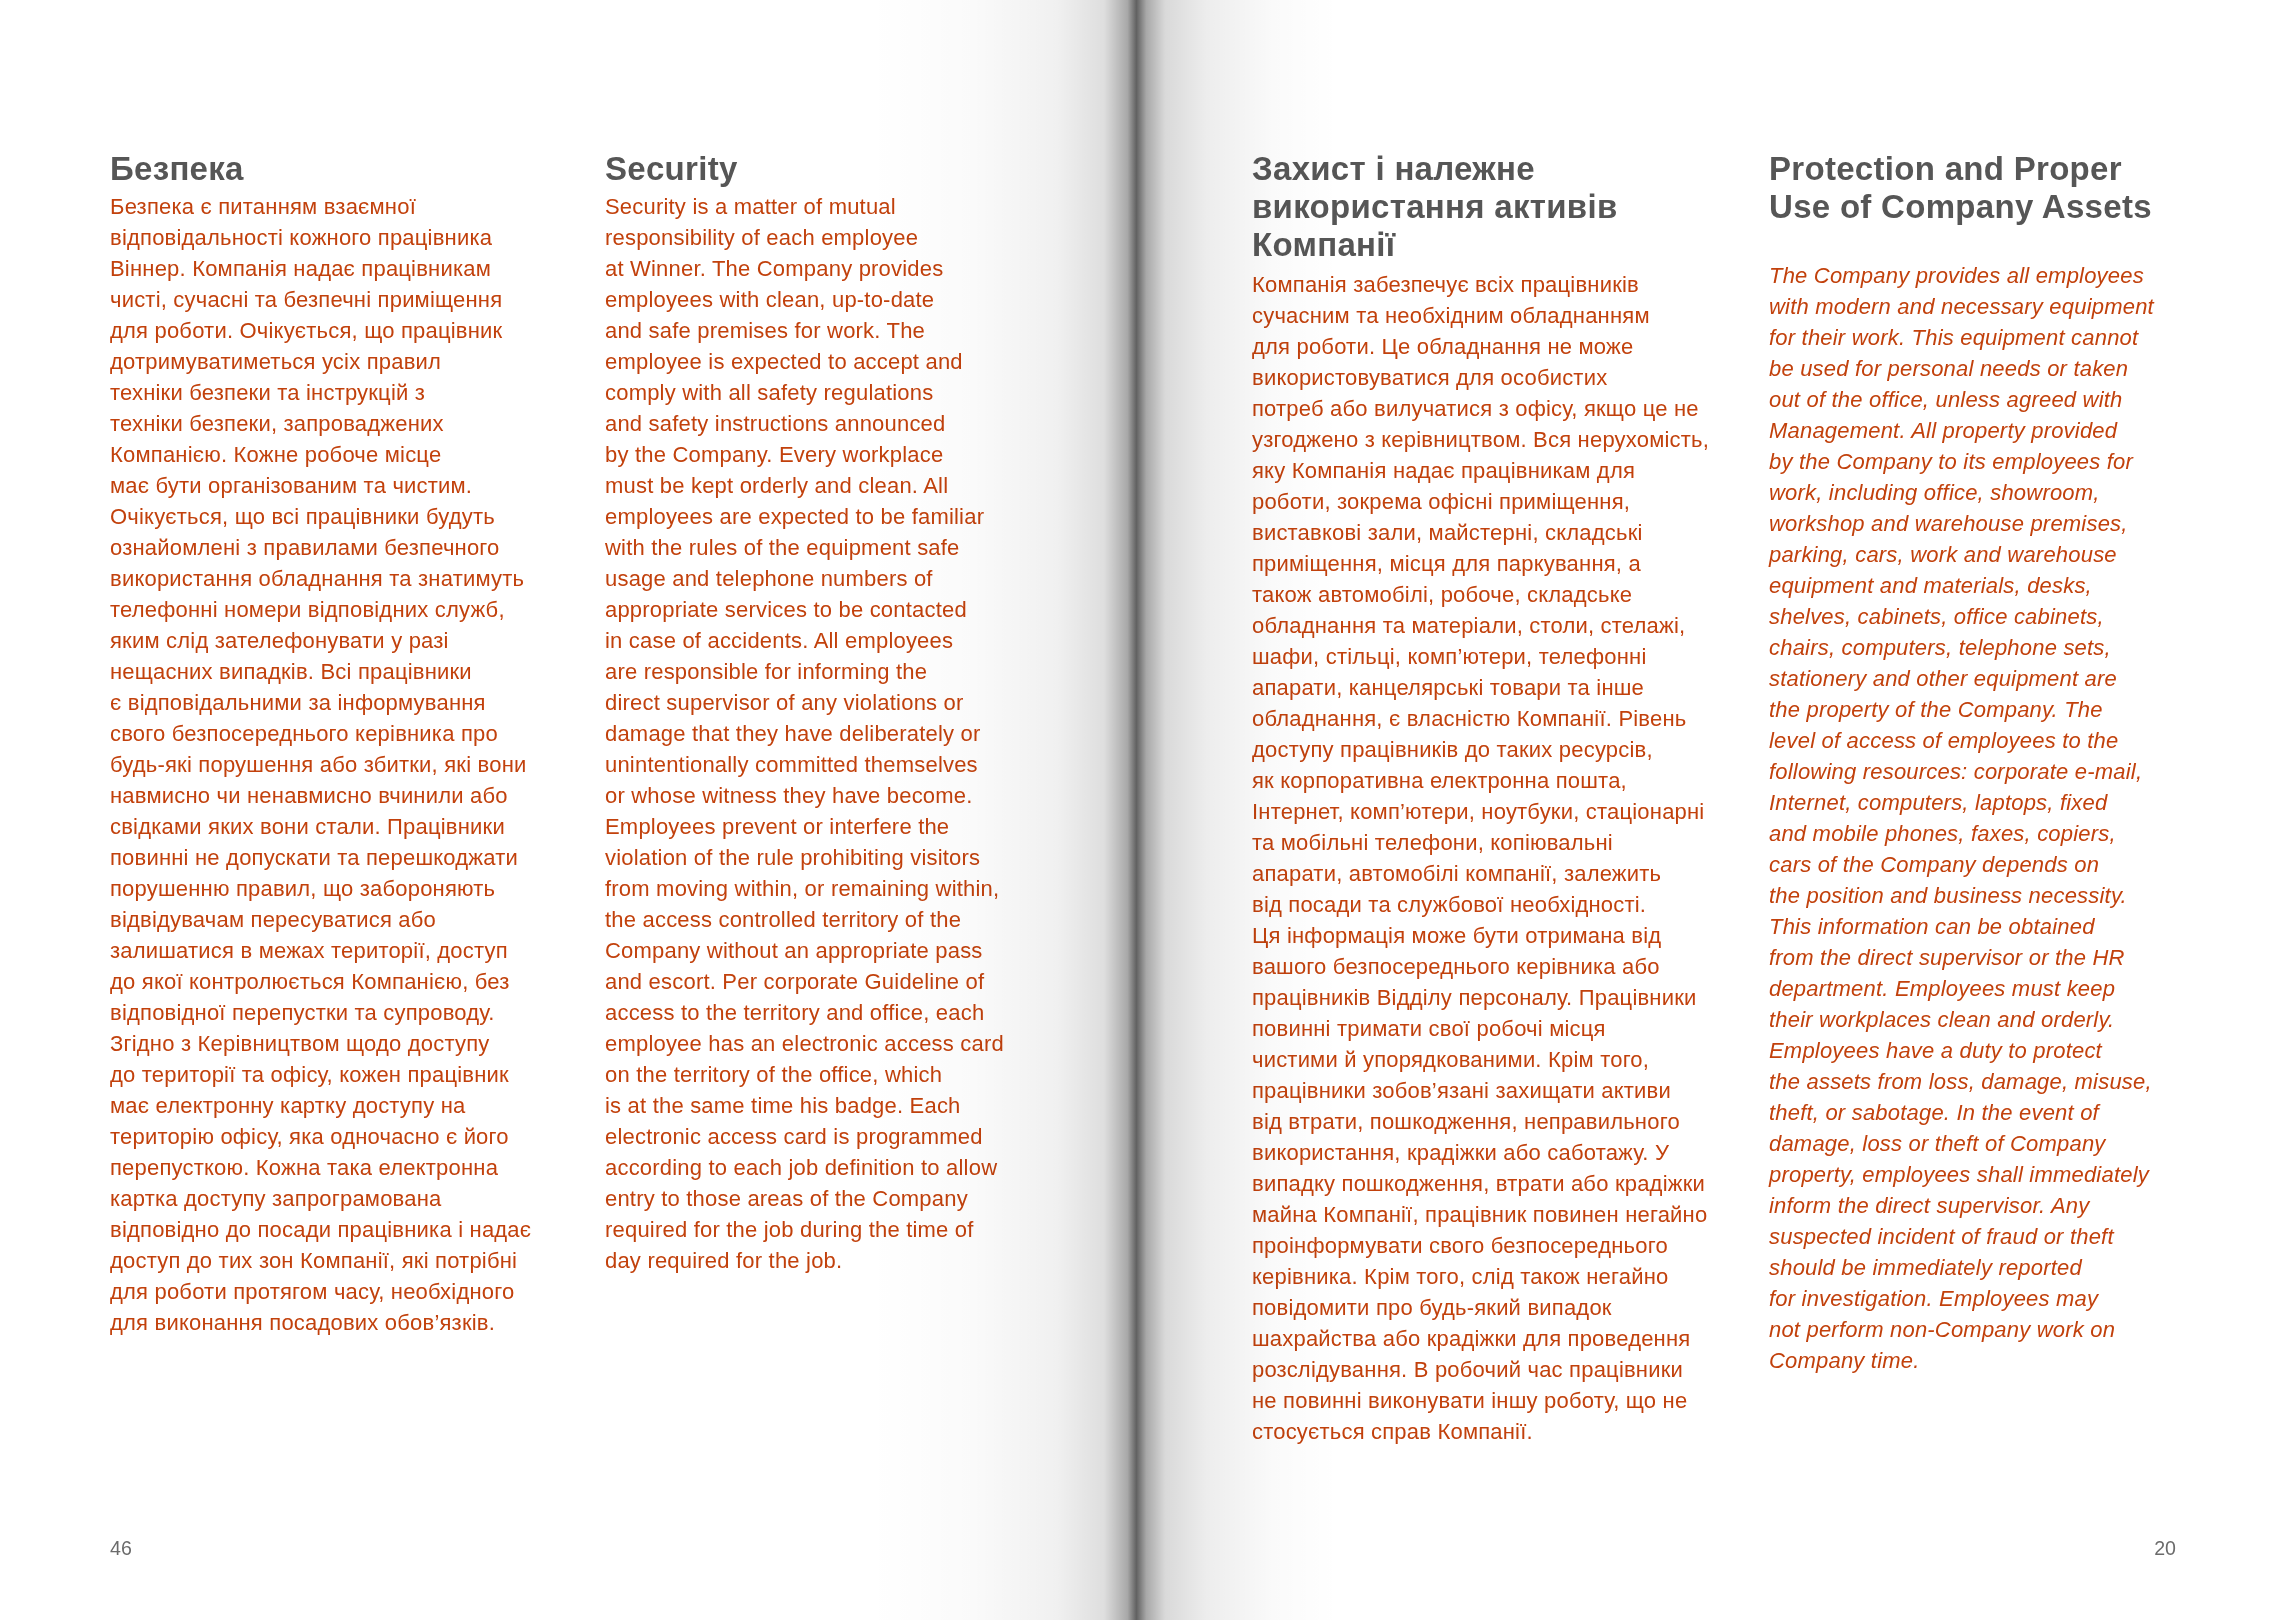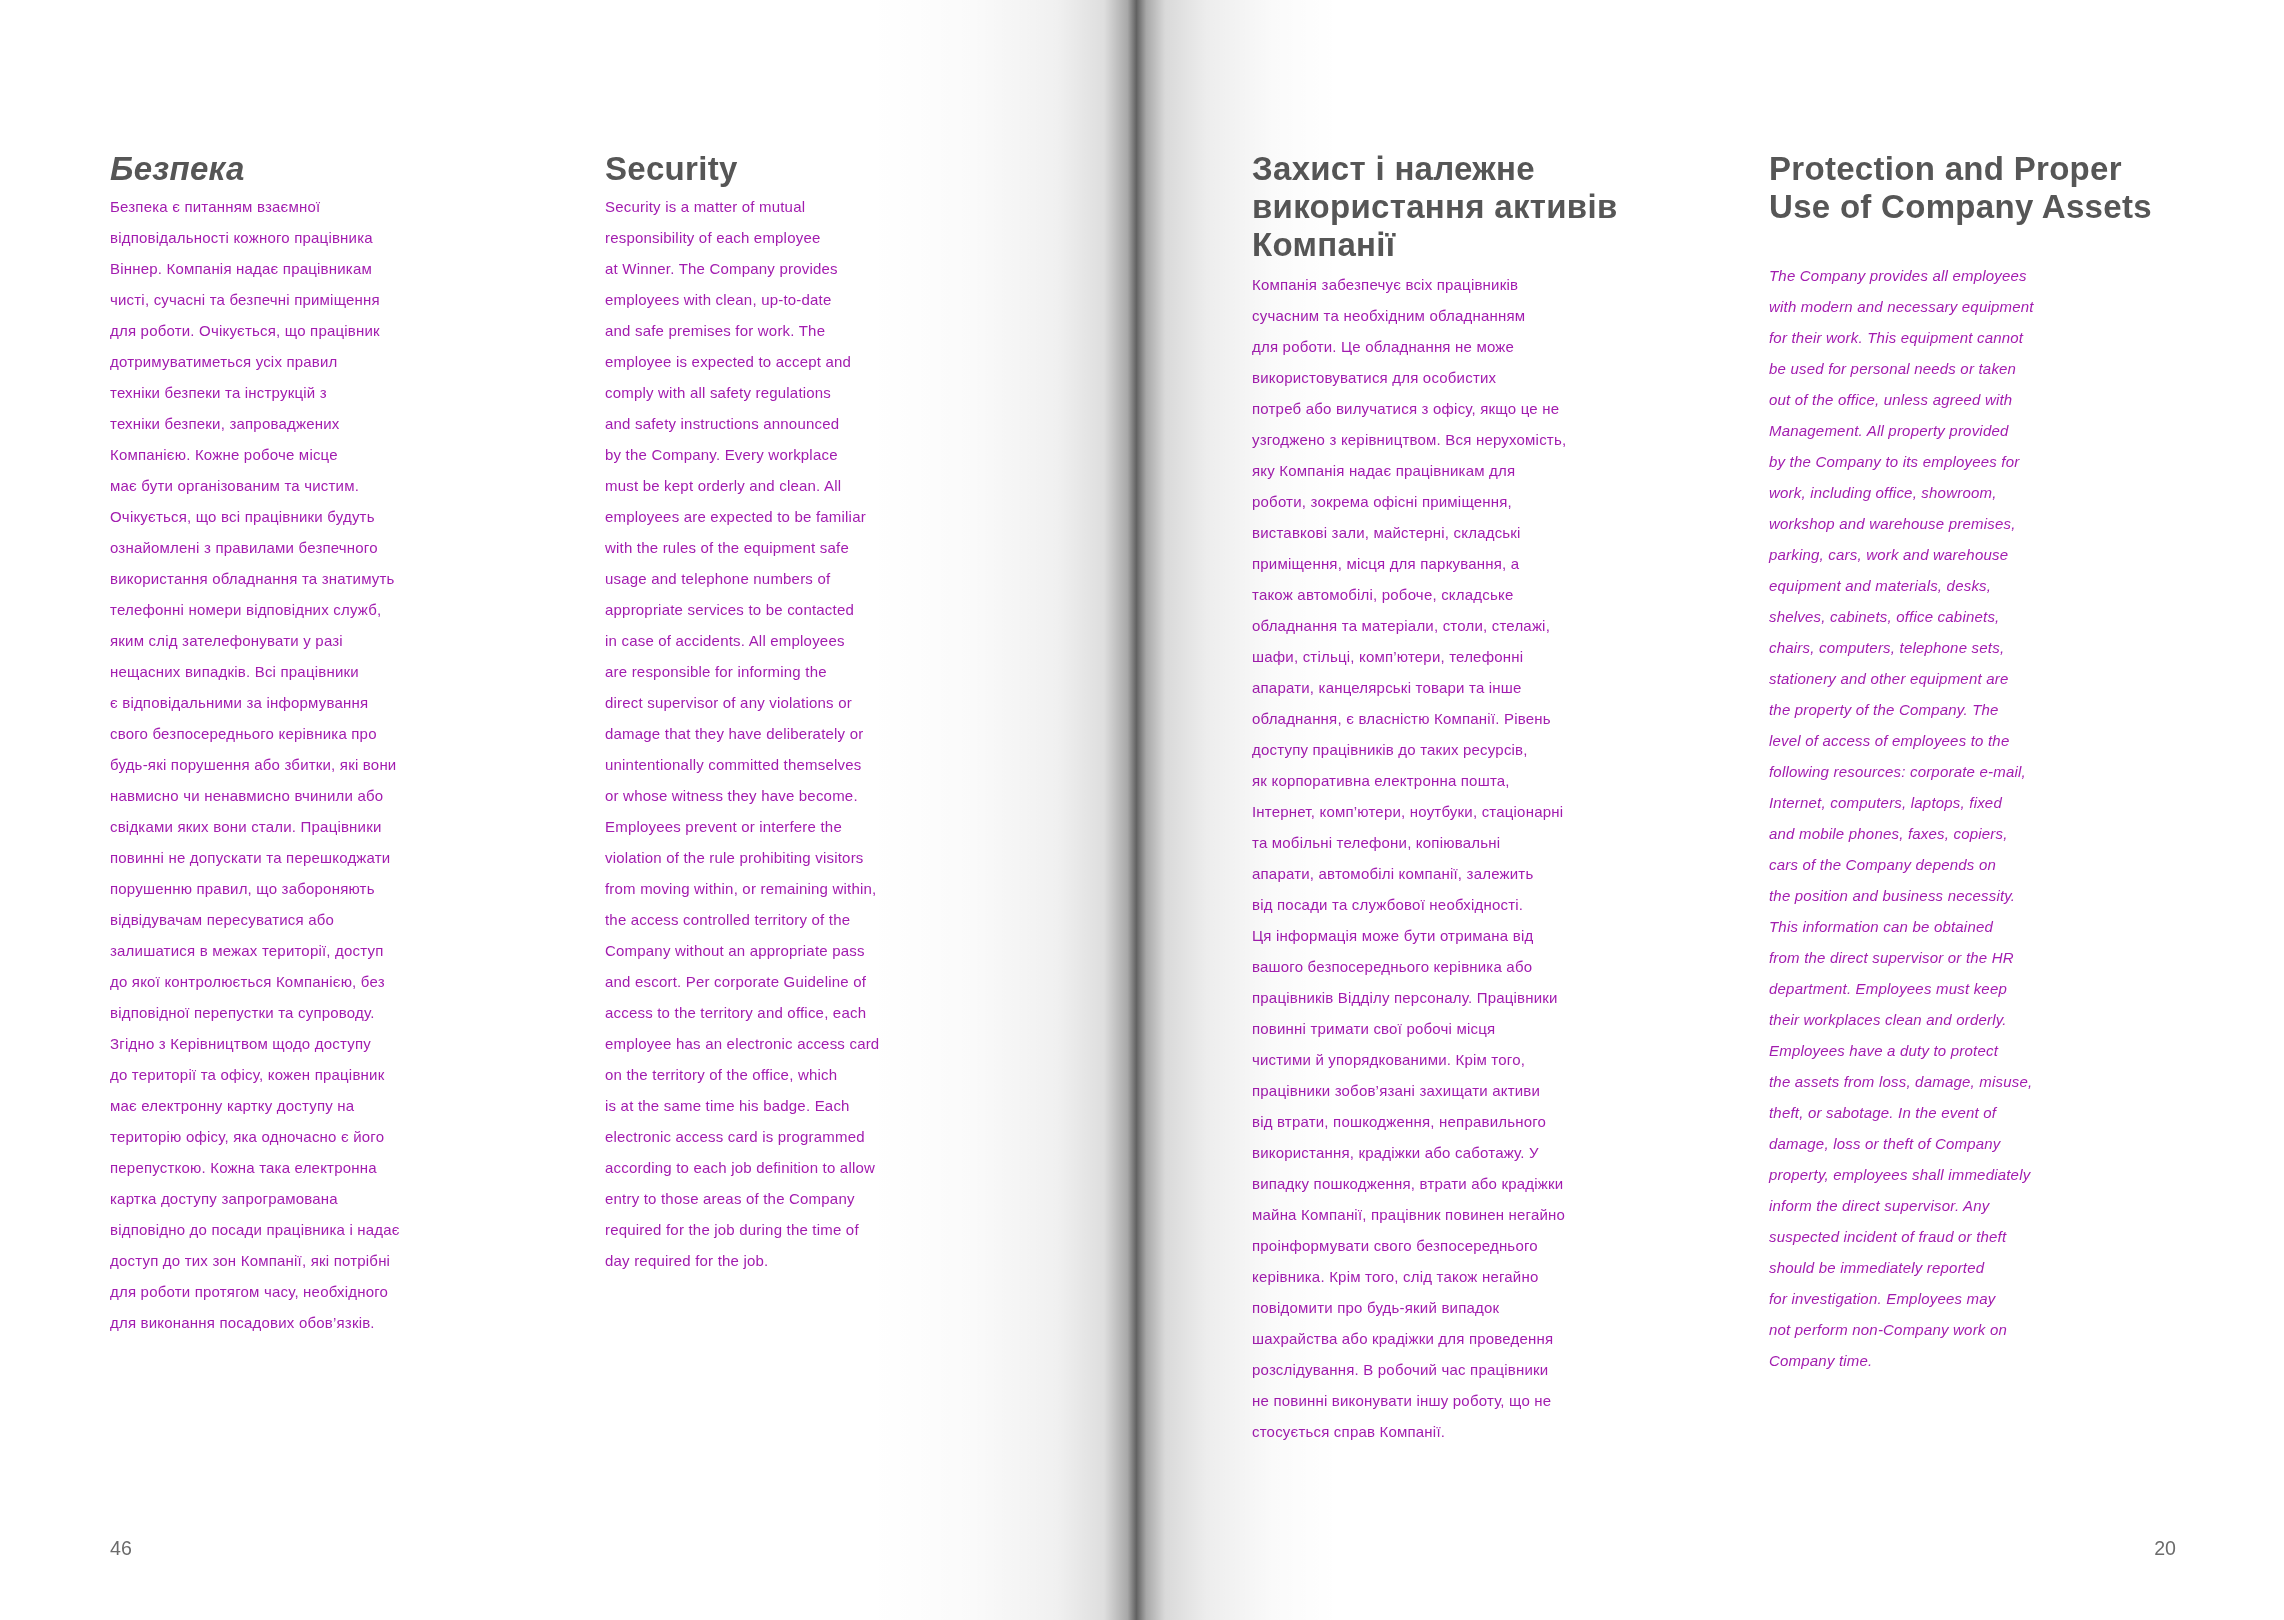--- a/index.html
+++ b/index.html
@@ -18,24 +18,24 @@
   .abs { position: absolute; }
   .heading {
     font-size: 33px;
     line-height: 38px;
     font-weight: 600;
     color: #565656;
     letter-spacing: 0.3px;
     white-space: pre;
   }
   .bodytext {
-    font-size: 15px;
+    font-size: 22px;
     line-height: 31px;
     font-weight: 400;
-    color: #a21caf;
+    color: #c2410c;
     letter-spacing: 0.2px;
     white-space: pre;
   }
   .pagenum {
     font-size: 19.6px;
     color: #6b6b6b;
     text-align: center;
   }
   .gutter-shadow {
     position: absolute;
@@ -51,21 +51,21 @@
       rgba(0,0,0,0.13) 50%,
       rgba(0,0,0,0.34) 55%,
       rgba(0,0,0,0.62) 56.9%,
       rgba(0,0,0,0.34) 59%,
       rgba(0,0,0,0.15) 63%,
       rgba(0,0,0,0.07) 72%,
       rgba(0,0,0,0.02) 86%,
       rgba(0,0,0,0.00) 100%);
   }
   
-  #c1h { left: 110px;  top: 128px; font-style: italic; }
+  #c1h { left: 110px;  top: 128px; }
   #c1b { left: 110px;  top: 191px; }
   #c2h { left: 605px;  top: 128px; }
   #c2b { left: 605px;  top: 191px; }
   #c3h { left: 1252px; top: 128px; }
   #c3b { left: 1252px; top: 269px; }
   #c4h { left: 1769px; top: 128px; }
   #c4b { left: 1769px; top: 260px; font-style: italic; }
   #pn-left  { left: 110px;  top: 1537px; }
   #pn-right { left: 2091px; top: 1537px; width: 85px; text-align: right; }
 </style>

